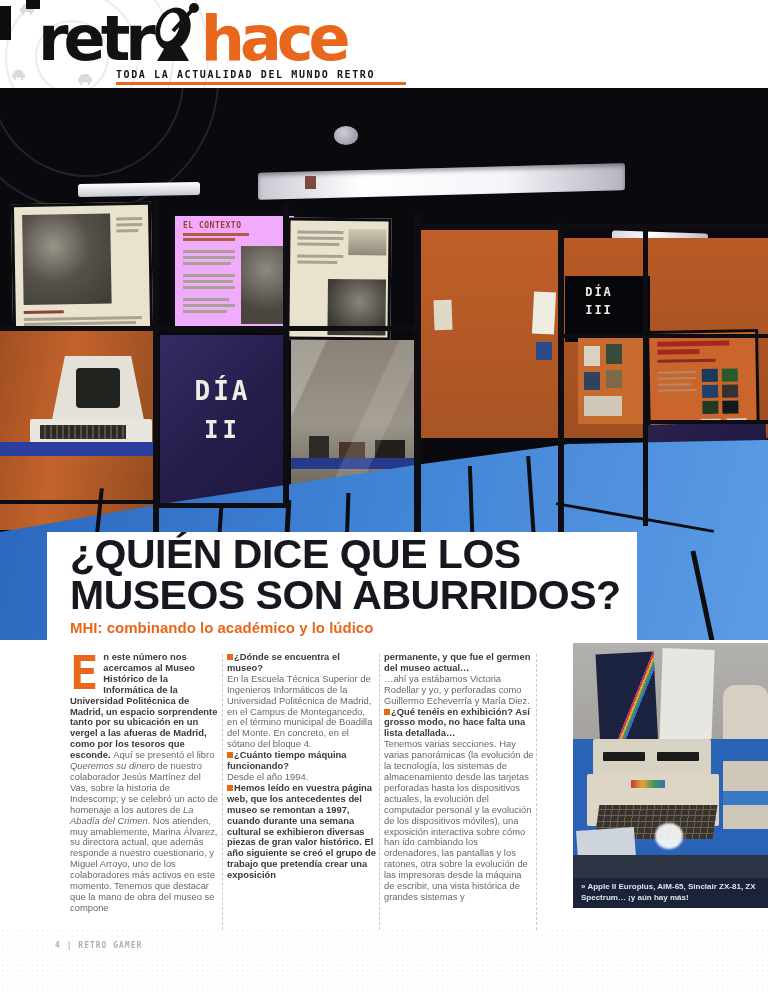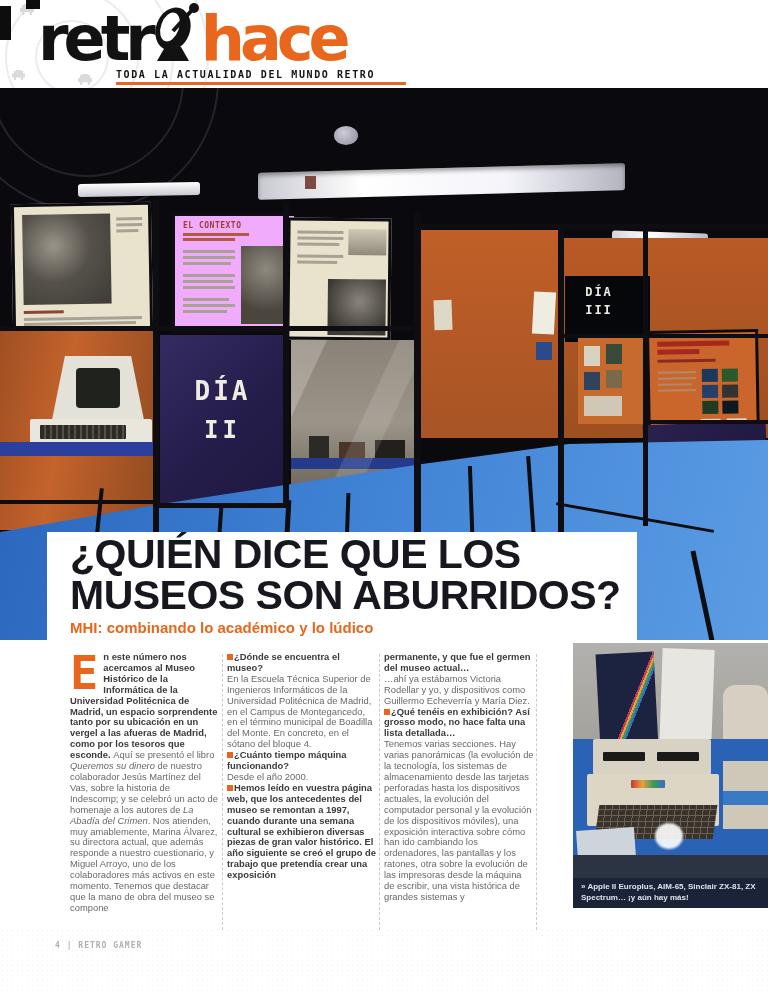--- a/index.html
+++ b/index.html
@@ -294,27 +294,27 @@
     <div class="col" style="left:0;">
       <p>
         <span class="dropcap">E</span><span class="lead">n este número nos acercamos al Museo Histórico de la Informática de la Universidad Politécnica de Madrid, un espacio sorprendente tanto por su ubicación en un vergel a las afueras de Madrid, como por los tesoros que esconde. </span><span>Aquí se presentó el libro </span><em>Queremos su dinero</em><span> de nuestro colaborador Jesús Martínez del Vas, sobre la historia de Indescomp; y se celebró un acto de homenaje a los autores de </span><em>La Abadía del Crimen</em><span>. Nos atienden, muy amablemente, Marina Álvarez, su directora actual, que además responde a nuestro cuestionario, y Miguel Arroyo, uno de los colaboradores más activos en este momento. Tenemos que destacar que la mano de obra del museo se compone</span>
       </p>
     </div>
 
     <div class="col" style="left:157px;">
       <p class="q"><span class="bullet" style="display:inline-block;width:6px;height:6px;background:#E8671C;margin-right:1px;"></span><span>¿Dónde se encuentra el museo?</span></p>
       <p>En la Escuela Técnica Superior de Ingenieros Informáticos de la Universidad Politécnica de Madrid, en el Campus de Montegancedo, en el término municipal de Boadilla del Monte. En concreto, en el sótano del bloque 4.</p>
       <p class="q"><span class="bullet" style="display:inline-block;width:6px;height:6px;background:#E8671C;margin-right:1px;"></span><span>¿Cuánto tiempo máquina funcionando?</span></p>
-      <p>Desde el año 2000.</p>
+      <p>Desde el año 1994.</p>
       <p class="q"><span class="bullet" style="display:inline-block;width:6px;height:6px;background:#E8671C;margin-right:1px;"></span><span>Hemos leído en vuestra página web, que los antecedentes del museo se remontan a 1997, cuando durante una semana cultural se exhibieron diversas piezas de gran valor histórico. El año siguiente se creó el grupo de trabajo que pretendía crear una exposición</span></p>
     </div>
 
     <div class="col" style="left:314px;">
       <p class="q">permanente, y que fue el germen del museo actual…</p>
-      <p>…ahí ya estábamos Victoria Rodellar y yo, y dispositivos como Guillermo Echeverría y María Diez.</p>
+      <p>…ahí ya estábamos Victoria Rodellar y yo, y perforadas como Guillermo Echeverría y María Diez.</p>
       <p class="q"><span class="bullet" style="display:inline-block;width:6px;height:6px;background:#E8671C;margin-right:1px;"></span><span>¿Qué tenéis en exhibición? Así grosso modo, no hace falta una lista detallada…</span></p>
       <p>Tenemos varias secciones. Hay varias panorámicas (la evolución de la tecnología, los sistemas de almacenamiento desde las tarjetas perforadas hasta los dispositivos actuales, la evolución del computador personal y la evolución de los dispositivos móviles), una exposición interactiva sobre cómo han ido cambiando los ordenadores, las pantallas y los ratones, otra sobre la evolución de las impresoras desde la máquina de escribir, una vista histórica de grandes sistemas y</p>
     </div>
   </div>
 
   <div class="photo2">
     <div class="p2-binder"></div>
     <div class="p2-manual"></div>
     <div class="p2-printerwall"></div>
     <div class="p2-mat"></div>

